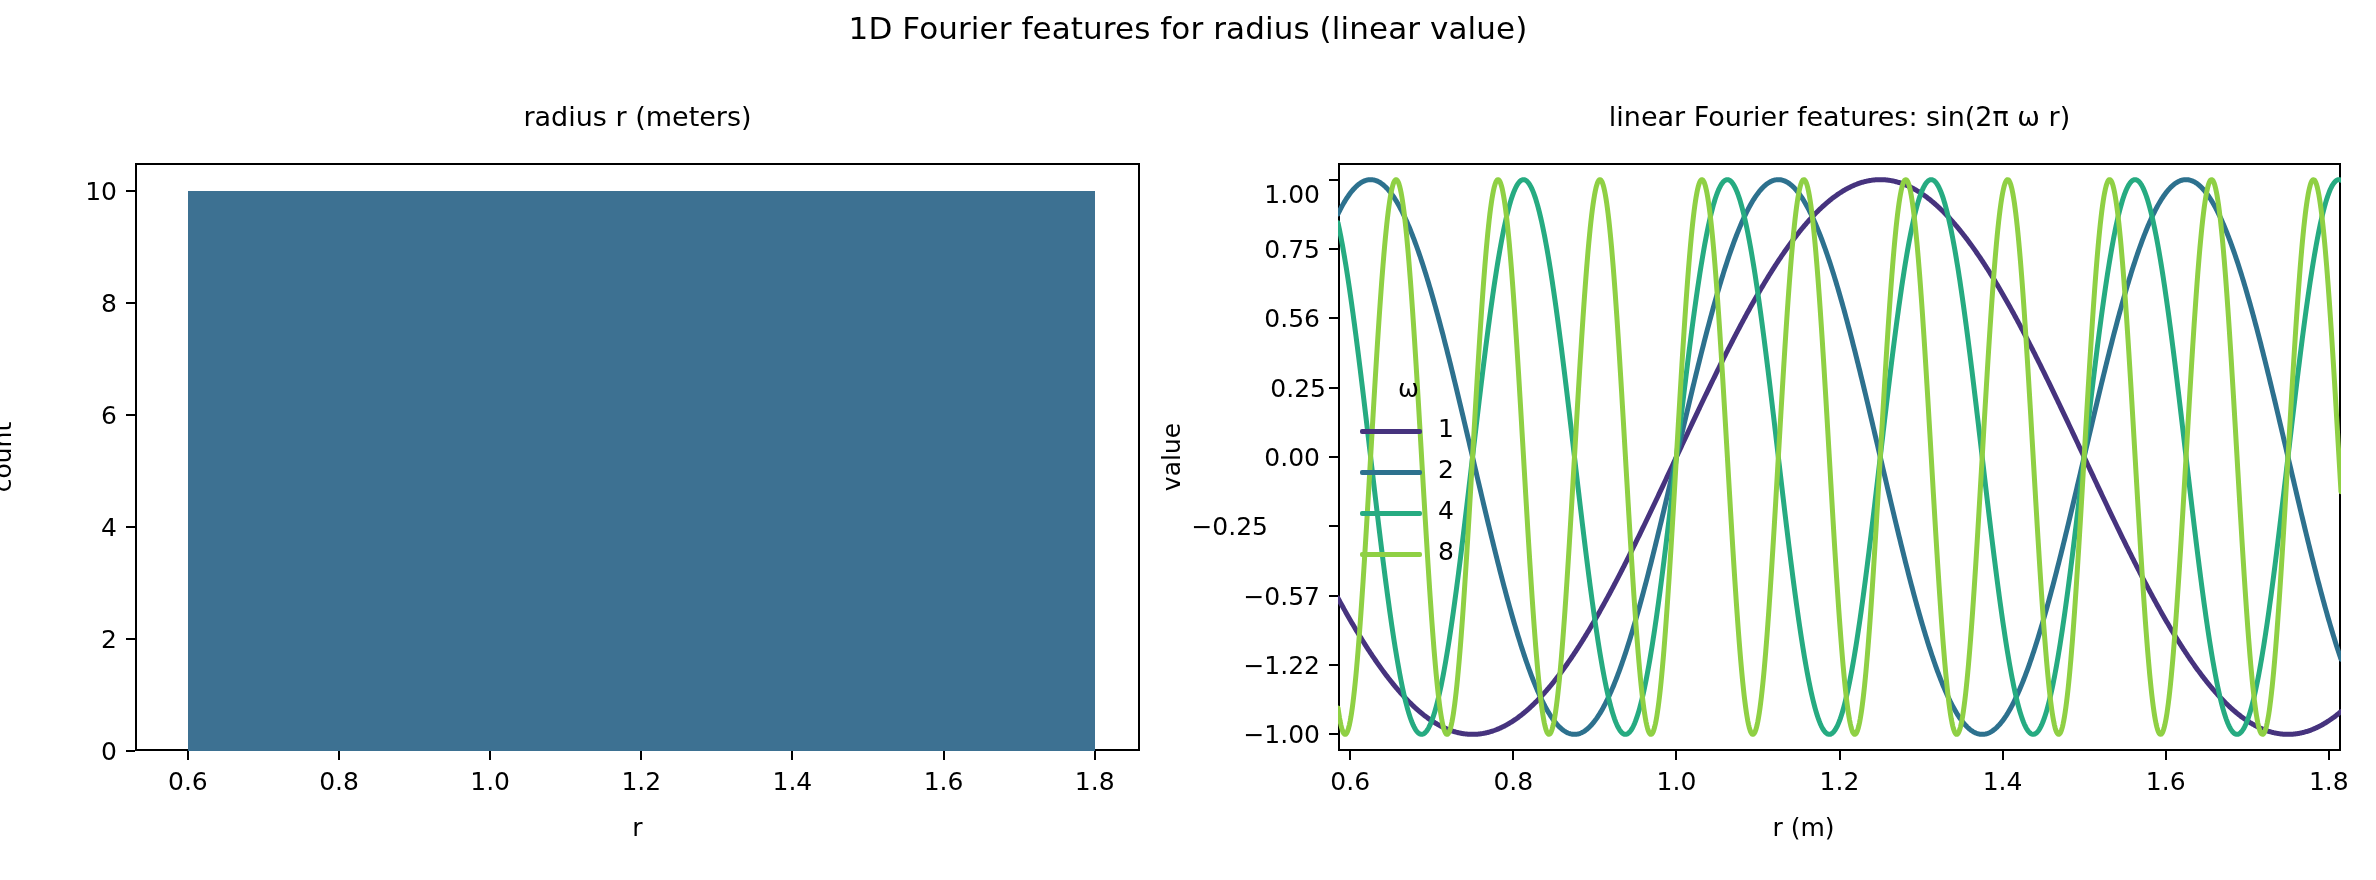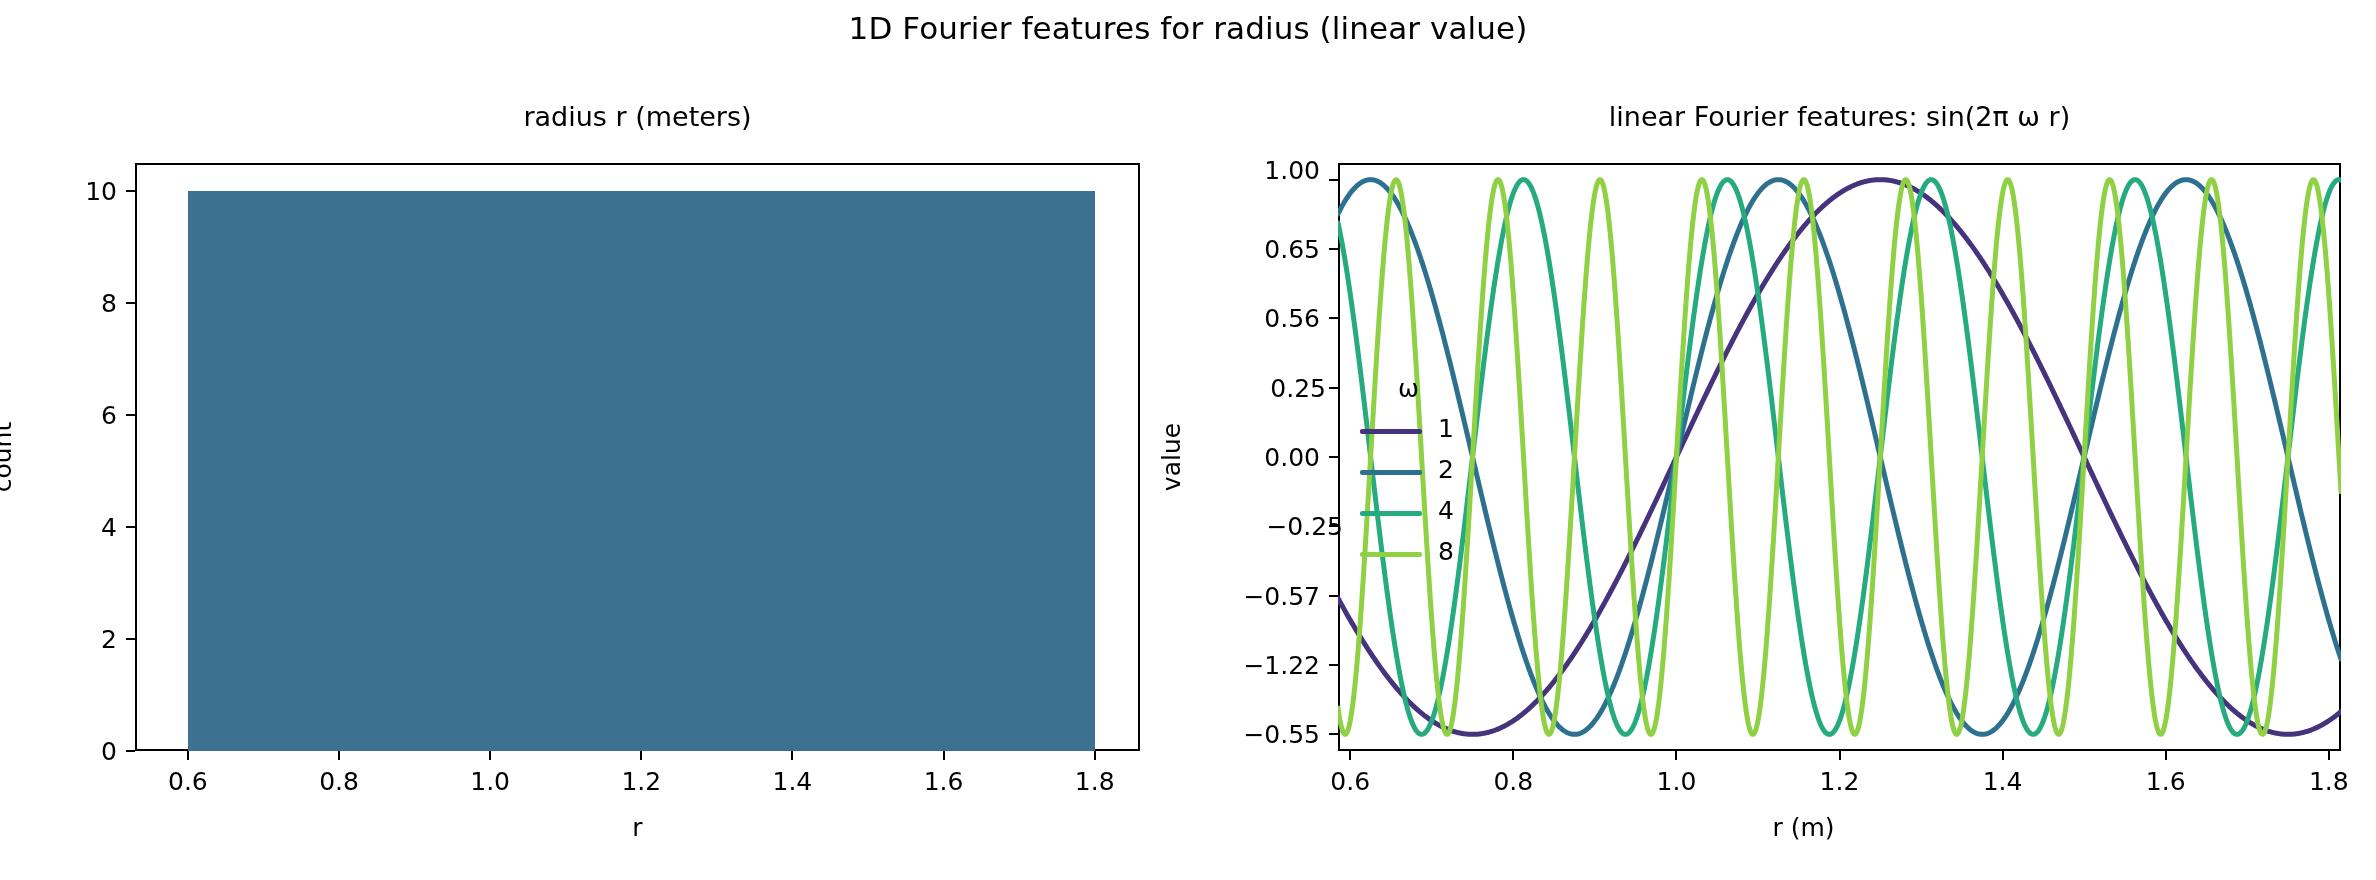--- a/index.html
+++ b/index.html
@@ -239,37 +239,37 @@
         <div class="tick-label-x" style="left: 1839.5px; top: 767px;">1.2</div>
         <div class="tick-mark-x" style="left: 2001.59px; top: 751px;"></div>
         <div class="tick-label-x" style="left: 2002.59px; top: 767px;">1.4</div>
         <div class="tick-mark-x" style="left: 2164.68px; top: 751px;"></div>
         <div class="tick-label-x" style="left: 2165.68px; top: 767px;">1.6</div>
         <div class="tick-mark-x" style="left: 2327.77px; top: 751px;"></div>
         <div class="tick-label-x" style="left: 2328.77px; top: 767px;">1.8</div>
       </div>
     <div id="right-yticks">
         <div class="tick-mark-y" style="left: 1329px; top: 178.642px;"></div>
-        <div class="tick-label-y" style="left: 1203px; top: 170px; width: 117px;">1.00</div>
+        <div class="tick-label-y" style="left: 1203px; top: 194px; width: 117px;">1.00</div>
         <div class="tick-mark-y" style="left: 1329px; top: 247.981px;"></div>
-        <div class="tick-label-y" style="left: 1203px; top: 248.981px; width: 117px;">0.65</div>
+        <div class="tick-label-y" style="left: 1203px; top: 248.981px; width: 117px;">0.75</div>
         <div class="tick-mark-y" style="left: 1329px; top: 317.321px;"></div>
         <div class="tick-label-y" style="left: 1203px; top: 318.321px; width: 117px;">0.56</div>
         <div class="tick-mark-y" style="left: 1329px; top: 386.66px;"></div>
         <div class="tick-label-y" style="left: 1209px; top: 387.66px; width: 117px;">0.25</div>
         <div class="tick-mark-y" style="left: 1329px; top: 456px;"></div>
         <div class="tick-label-y" style="left: 1203px; top: 457px; width: 117px;">0.00</div>
         <div class="tick-mark-y" style="left: 1329px; top: 525.34px;"></div>
-        <div class="tick-label-y" style="left: 1226px; top: 526.34px; width: 117px;">−0.25</div>
+        <div class="tick-label-y" style="left: 1151px; top: 526.34px; width: 117px;">−0.25</div>
         <div class="tick-mark-y" style="left: 1329px; top: 594.679px;"></div>
         <div class="tick-label-y" style="left: 1203px; top: 595.679px; width: 117px;">−0.57</div>
         <div class="tick-mark-y" style="left: 1329px; top: 664.019px;"></div>
         <div class="tick-label-y" style="left: 1203px; top: 665.019px; width: 117px;">−1.22</div>
         <div class="tick-mark-y" style="left: 1329px; top: 733.358px;"></div>
-        <div class="tick-label-y" style="left: 1203px; top: 734.358px; width: 117px;">−0.55</div>
+        <div class="tick-label-y" style="left: 1203px; top: 734.358px; width: 117px;">−1.00</div>
       </div>
     <div class="axis-label-x" id="right-xlabel" style="left: 1302px; top: 813px; width: 1003px;">r (m)</div>
     <div class="axis-label-y" id="right-ylabel" style="left: 1186px; top: 457px; transform: rotate(-90deg) translate(-50%, -100%);">value</div>
     <div class="legend" id="right-legend" style="left: 1360px; top: 373.792px;">
       <div class="legend-title">ω</div>
       <div id="legend-rows">
           <div class="legend-row" style="left: 0px; top: 40px; width: 130px;">
             <div class="legend-swatch" style="background: rgb(70, 51, 126);"></div>
             <div class="legend-label">1</div>
           </div>

